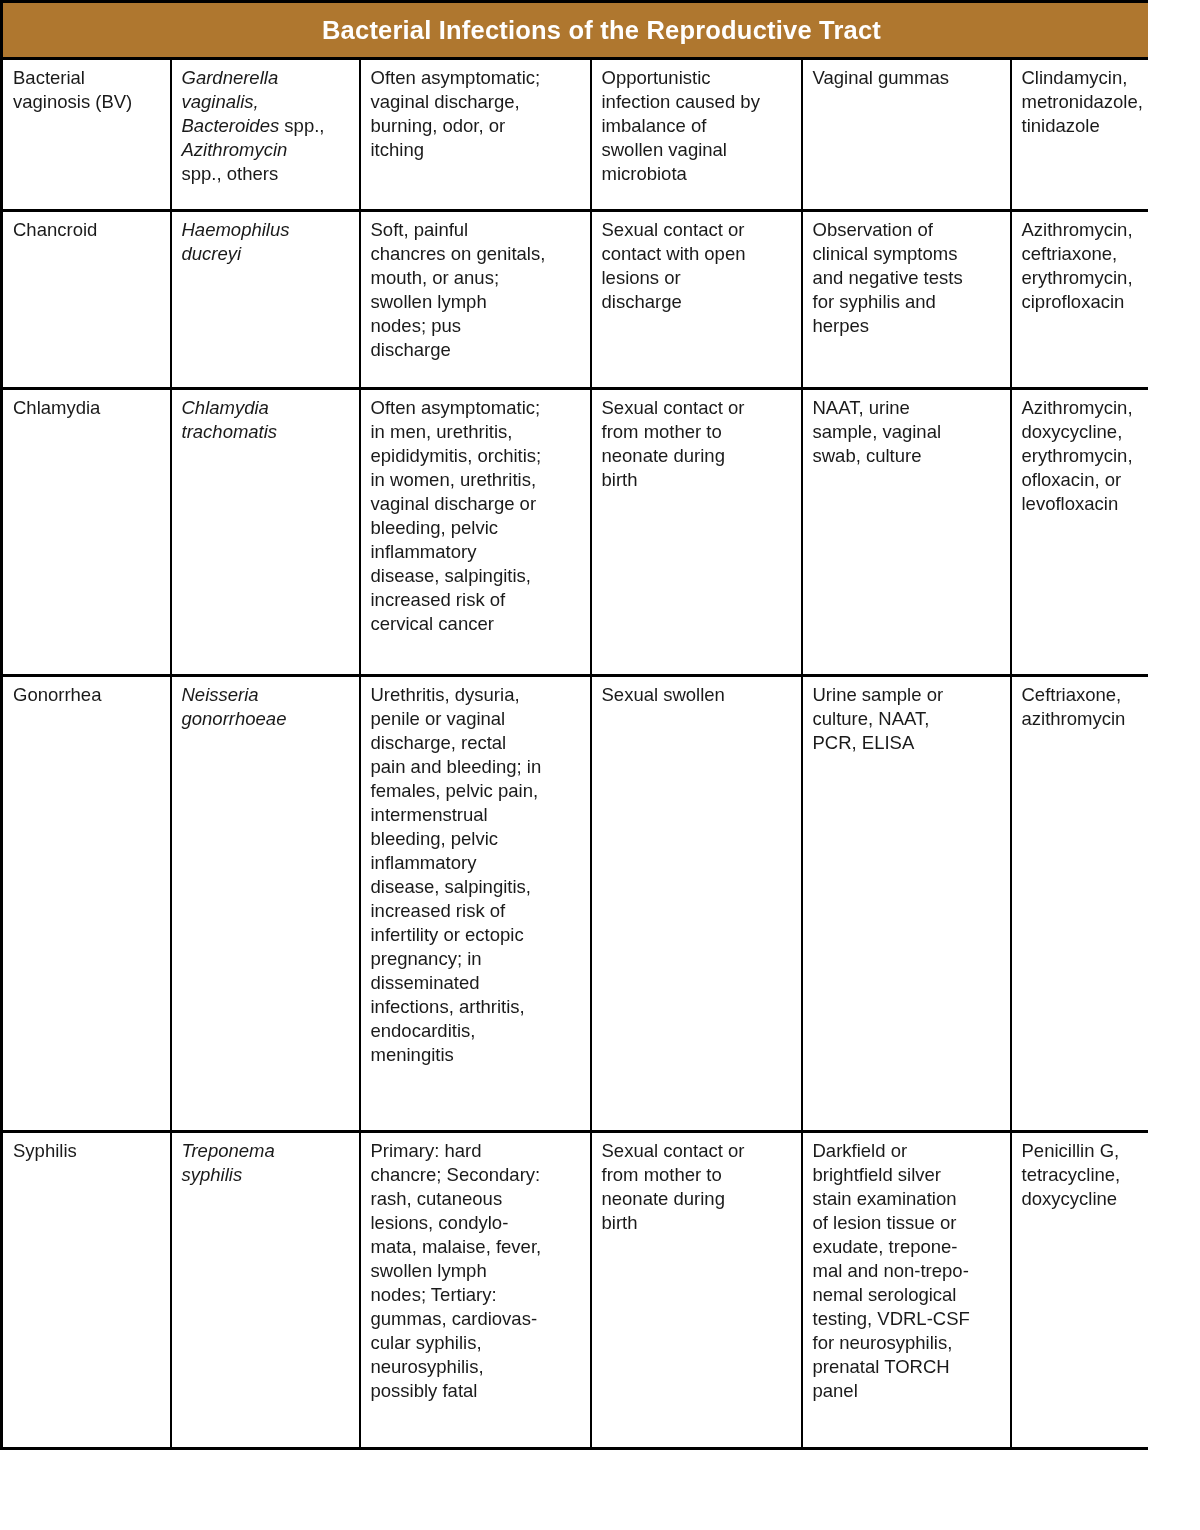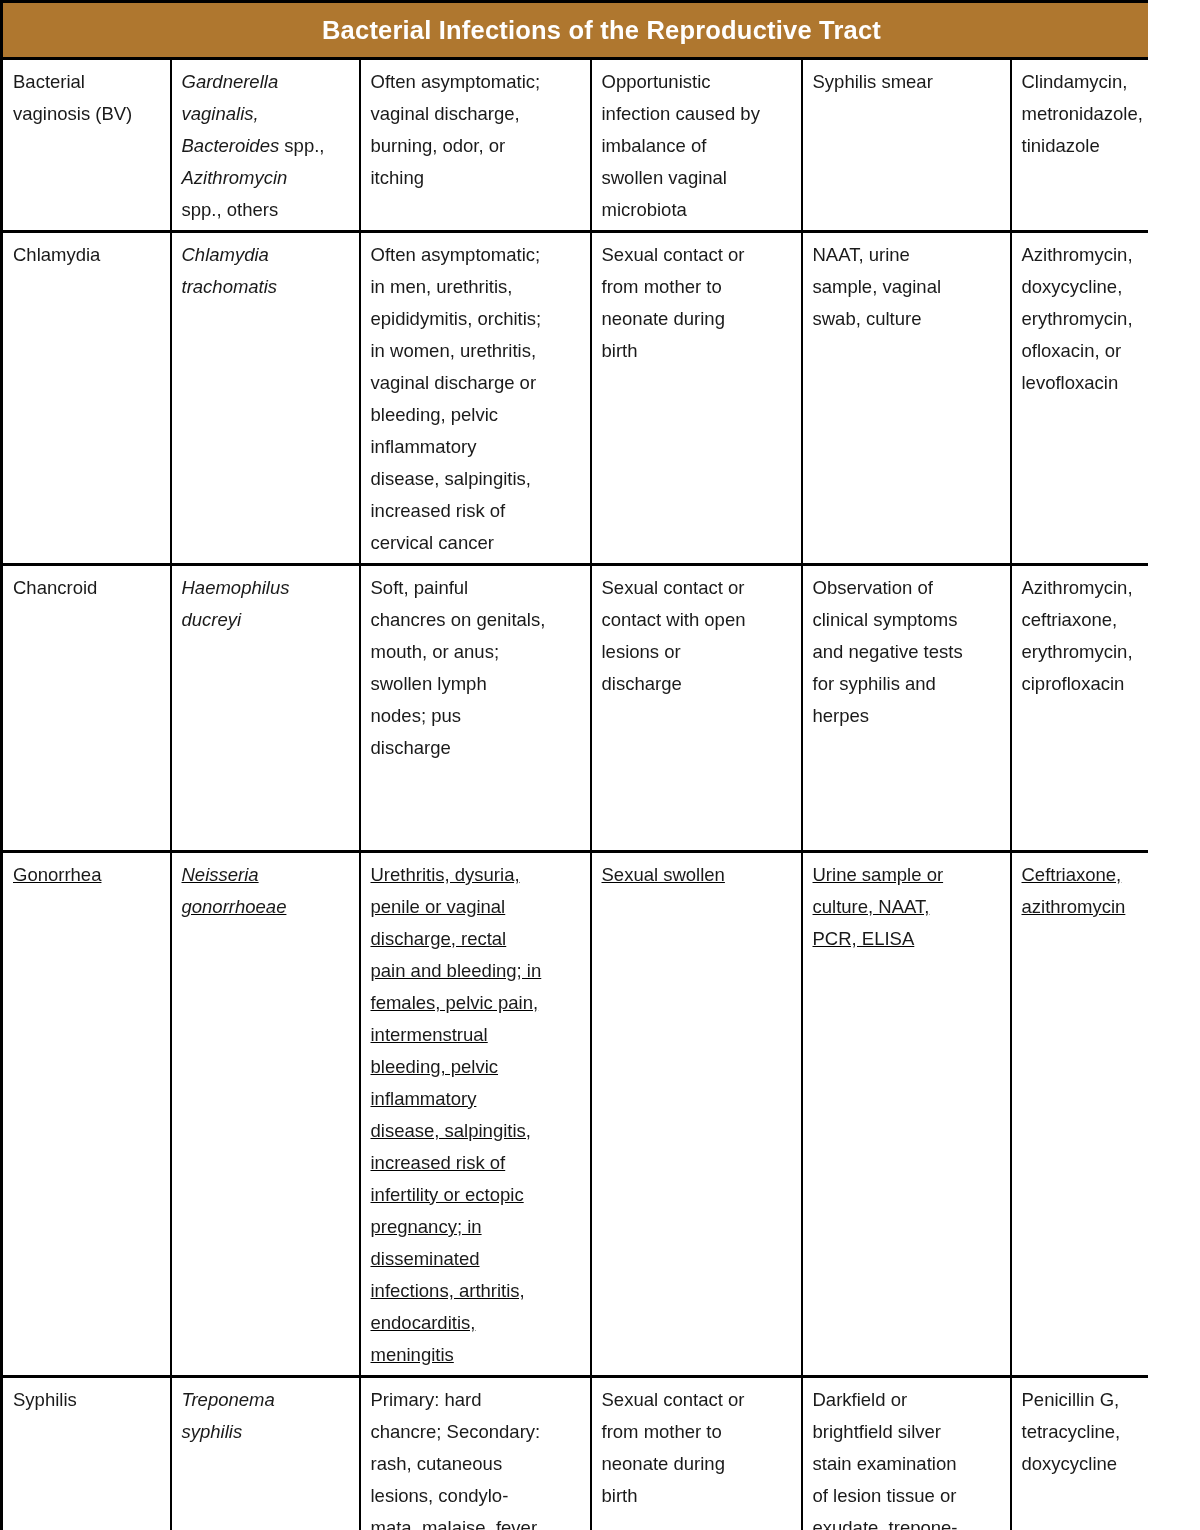--- a/index.html
+++ b/index.html
@@ -55,32 +55,32 @@
     text-align: center;
     vertical-align: middle;
     white-space: pre-line;
     line-height: 1.35;
     padding: 4px 6px;
   }
   td.cell {
     background: var(--cell-bg);
     color: var(--text);
     font-size: 18.5px;
-    line-height: 32px;
+    line-height: 24px;
     vertical-align: top;
     text-align: left;
     padding: 6px 9px 4px 10px;
     white-space: pre-line;
     overflow: hidden;
   }
   td.pathogen-cell i { font-style: italic; }
   tbody tr:nth-child(1) { height: 152px; }
   tbody tr:nth-child(2) { height: 178px; }
   tbody tr:nth-child(3) { height: 287px; }
-  tbody tr:nth-child(4) { height: 456px; text-decoration: underline; }
+  tbody tr:nth-child(4) { height: 456px; }
   tbody tr:nth-child(5) { height: 317px; }
 </style>
 </head>
 <body>
 
 <div class="page">
   <table class="infection-table">
     <colgroup>
       <col style="width:169px">
       <col style="width:189px">
@@ -105,24 +105,48 @@
 spp., others</span></td>
           <td class="cell signs-cell">Often asymptomatic;
 vaginal discharge,
 burning, odor, or
 itching</td>
           <td class="cell transmission-cell">Opportunistic
 infection caused by
 imbalance of
 swollen vaginal
 microbiota</td>
-          <td class="cell diagnostic-cell">Syphilis smear</td>
+          <td class="cell diagnostic-cell">Vaginal gummas</td>
           <td class="cell drugs-cell">Clindamycin,
 metronidazole,
 tinidazole</td>
+        </tr>
+        <tr>
+          <td class="cell disease-cell">Chancroid</td>
+          <td class="cell pathogen-cell"><i>Haemophilus
+ducreyi</i></td>
+          <td class="cell signs-cell">Soft, painful
+chancres on genitals,
+mouth, or anus;
+swollen lymph
+nodes; pus
+discharge</td>
+          <td class="cell transmission-cell">Sexual contact or
+contact with open
+lesions or
+discharge</td>
+          <td class="cell diagnostic-cell">Observation of
+clinical symptoms
+and negative tests
+for syphilis and
+herpes</td>
+          <td class="cell drugs-cell">Azithromycin,
+ceftriaxone,
+erythromycin,
+ciprofloxacin</td>
         </tr>
         <tr>
           <td class="cell disease-cell">Chlamydia</td>
           <td class="cell pathogen-cell"><i>Chlamydia
 trachomatis</i></td>
           <td class="cell signs-cell">Often asymptomatic;
 in men, urethritis,
 epididymitis, orchitis;
 in women, urethritis,
 vaginal discharge or
@@ -136,44 +160,20 @@
 neonate during
 birth</td>
           <td class="cell diagnostic-cell">NAAT, urine
 sample, vaginal
 swab, culture</td>
           <td class="cell drugs-cell">Azithromycin,
 doxycycline,
 erythromycin,
 ofloxacin, or
 levofloxacin</td>
-        </tr>
-        <tr>
-          <td class="cell disease-cell">Chancroid</td>
-          <td class="cell pathogen-cell"><i>Haemophilus
-ducreyi</i></td>
-          <td class="cell signs-cell">Soft, painful
-chancres on genitals,
-mouth, or anus;
-swollen lymph
-nodes; pus
-discharge</td>
-          <td class="cell transmission-cell">Sexual contact or
-contact with open
-lesions or
-discharge</td>
-          <td class="cell diagnostic-cell">Observation of
-clinical symptoms
-and negative tests
-for syphilis and
-herpes</td>
-          <td class="cell drugs-cell">Azithromycin,
-ceftriaxone,
-erythromycin,
-ciprofloxacin</td>
         </tr>
         <tr>
           <td class="cell disease-cell">Gonorrhea</td>
           <td class="cell pathogen-cell"><i>Neisseria
 gonorrhoeae</i></td>
           <td class="cell signs-cell">Urethritis, dysuria,
 penile or vaginal
 discharge, rectal
 pain and bleeding; in
 females, pelvic pain,

